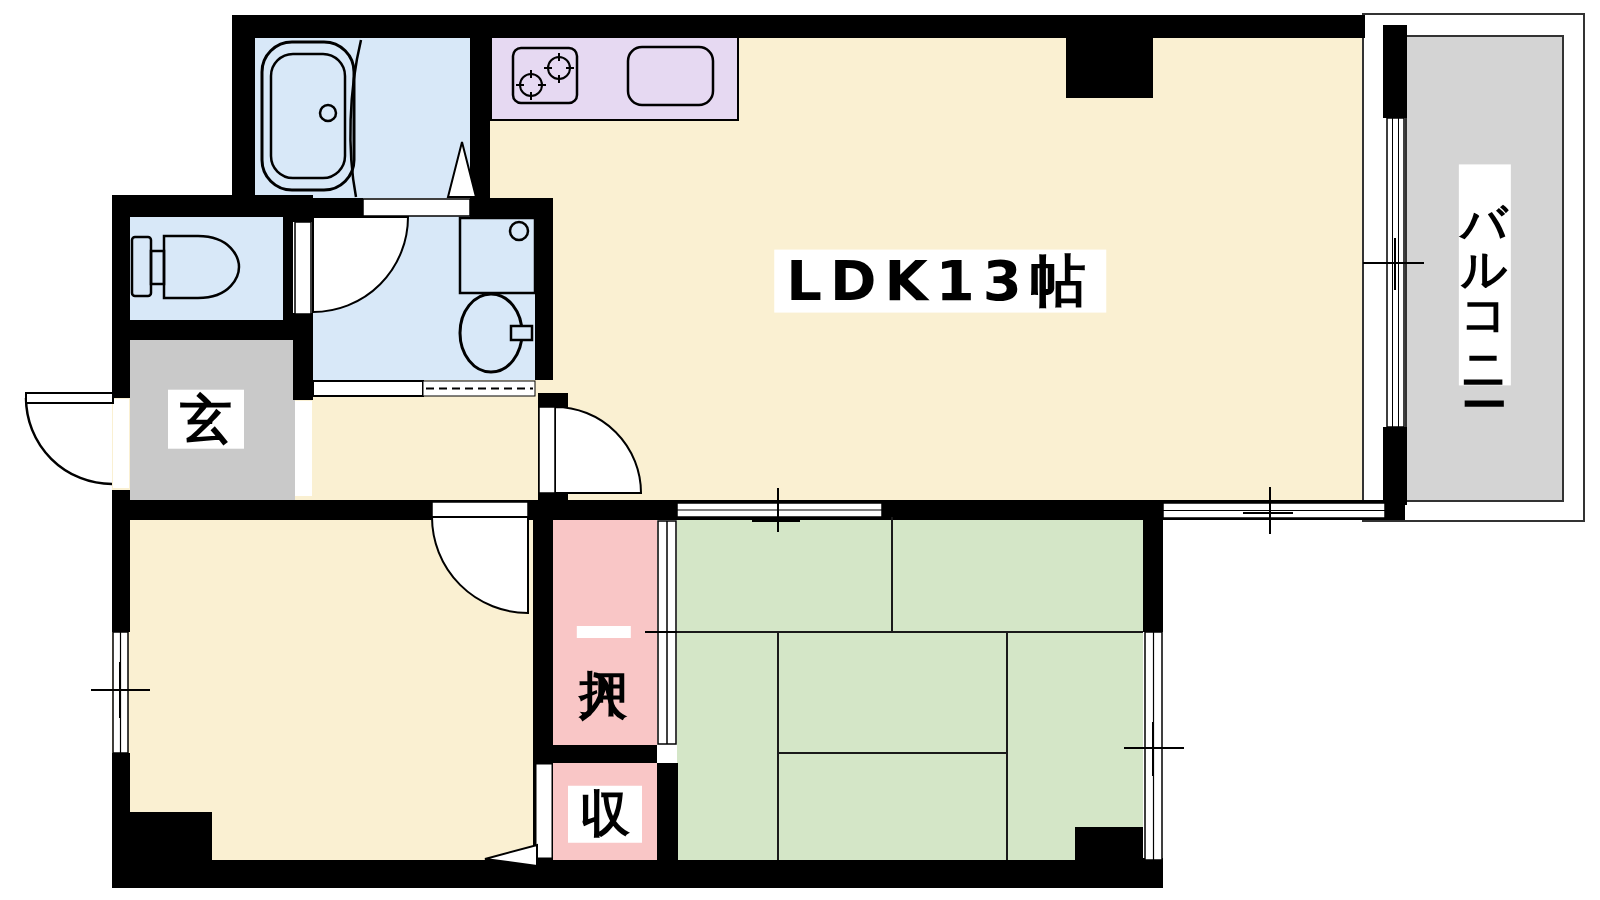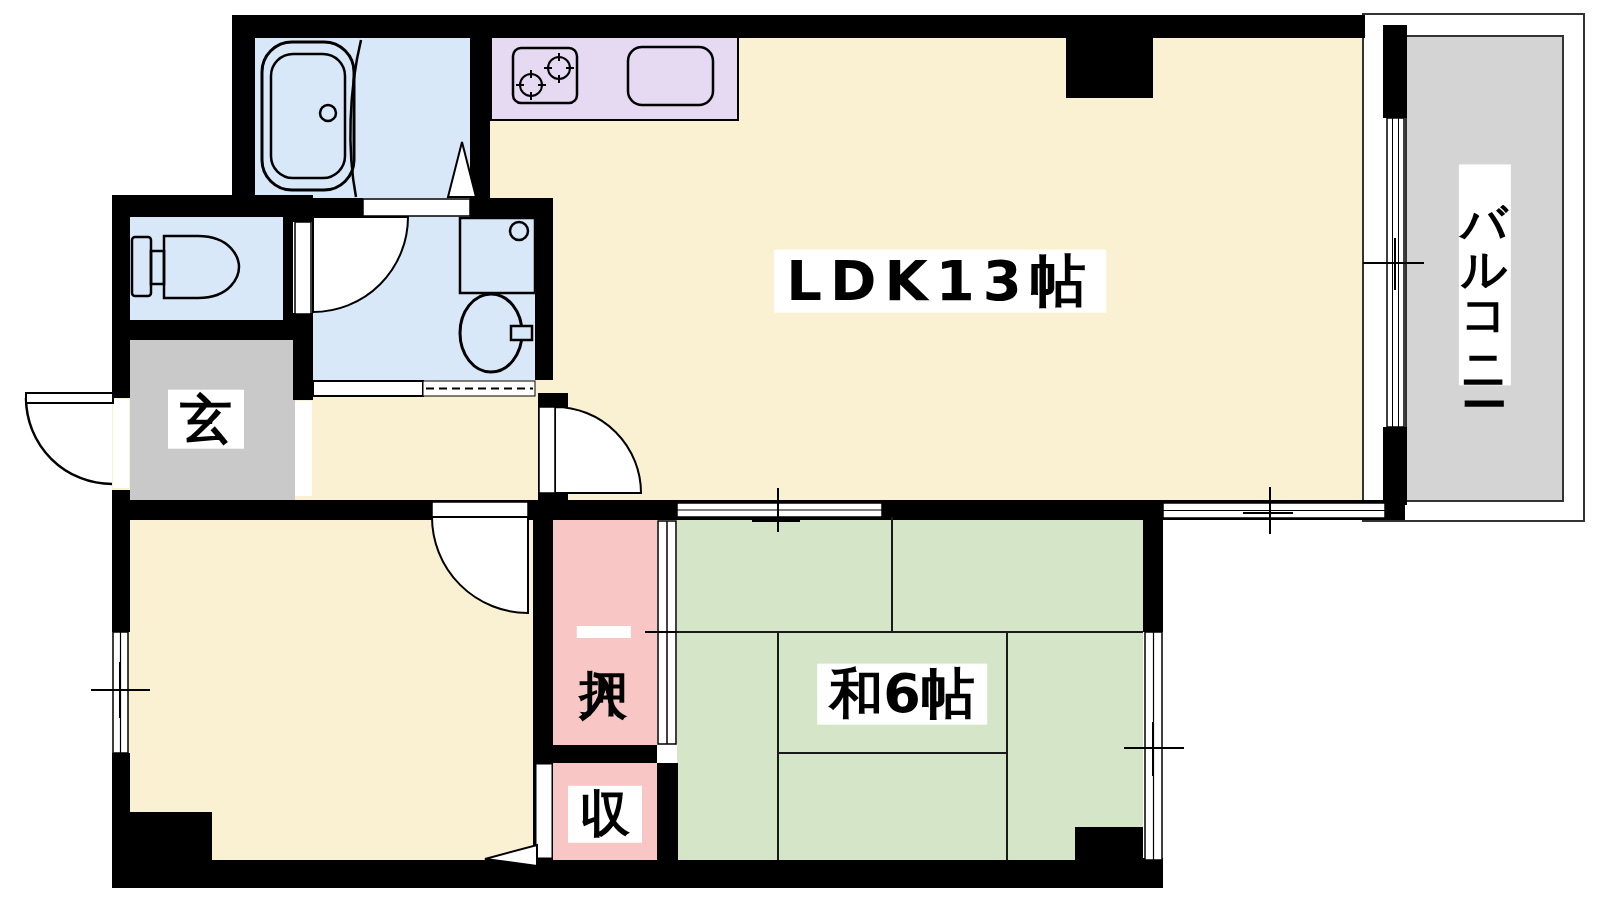--- a/index.html
+++ b/index.html
@@ -198,14 +198,13 @@
 
   <div class="lbl vert" style="left:1485px;top:275px;font-size:46px;">バルコニー</div>
 
   <div class="lbl" style="left:206px;top:419px;font-size:52px;">玄</div>
 
 
   <div class="lbl vert" style="left:604px;top:632px;font-size:48px;">押入</div>
 
   <div class="lbl" style="left:605px;top:814px;font-size:50px;">収</div>
 
-  <div class="lbl" style="left:902px;top:694px;font-size:54px;">和6帖</div>
 </div>
 
 </body></html>

